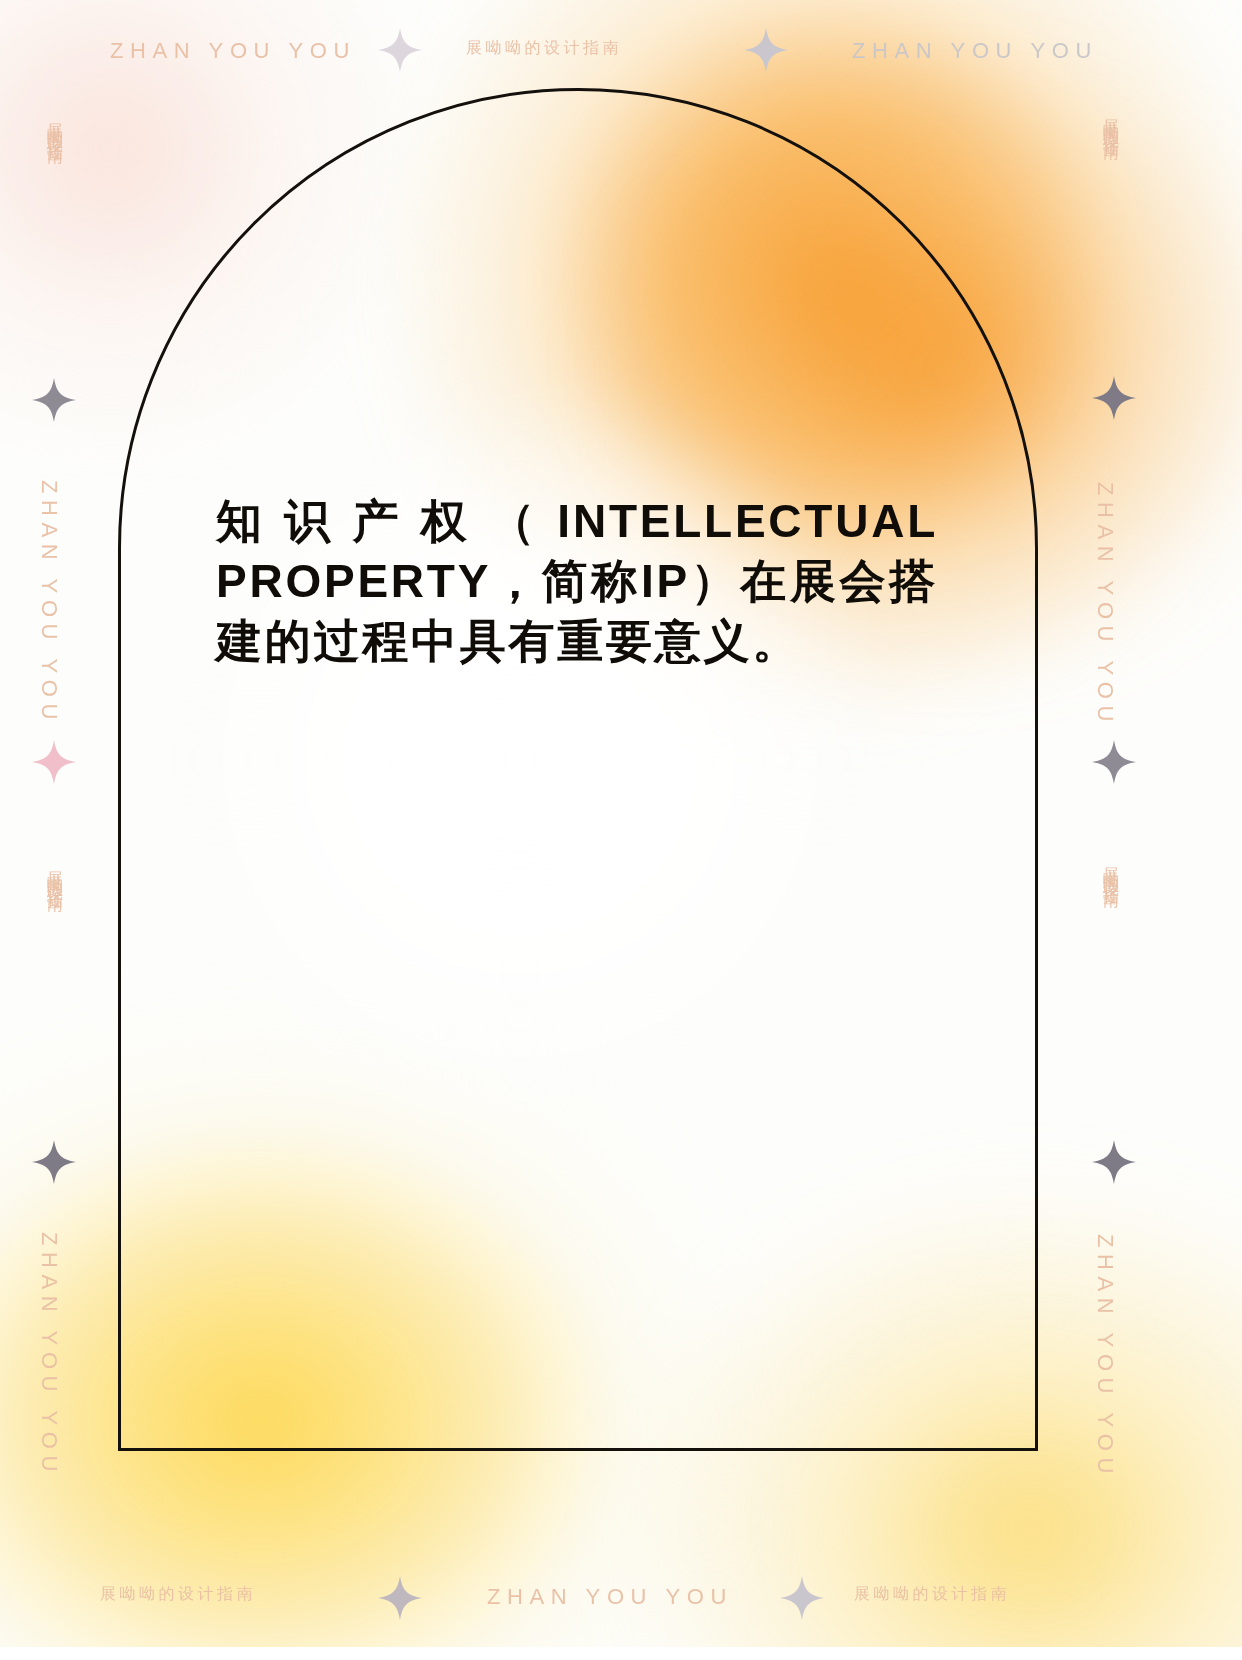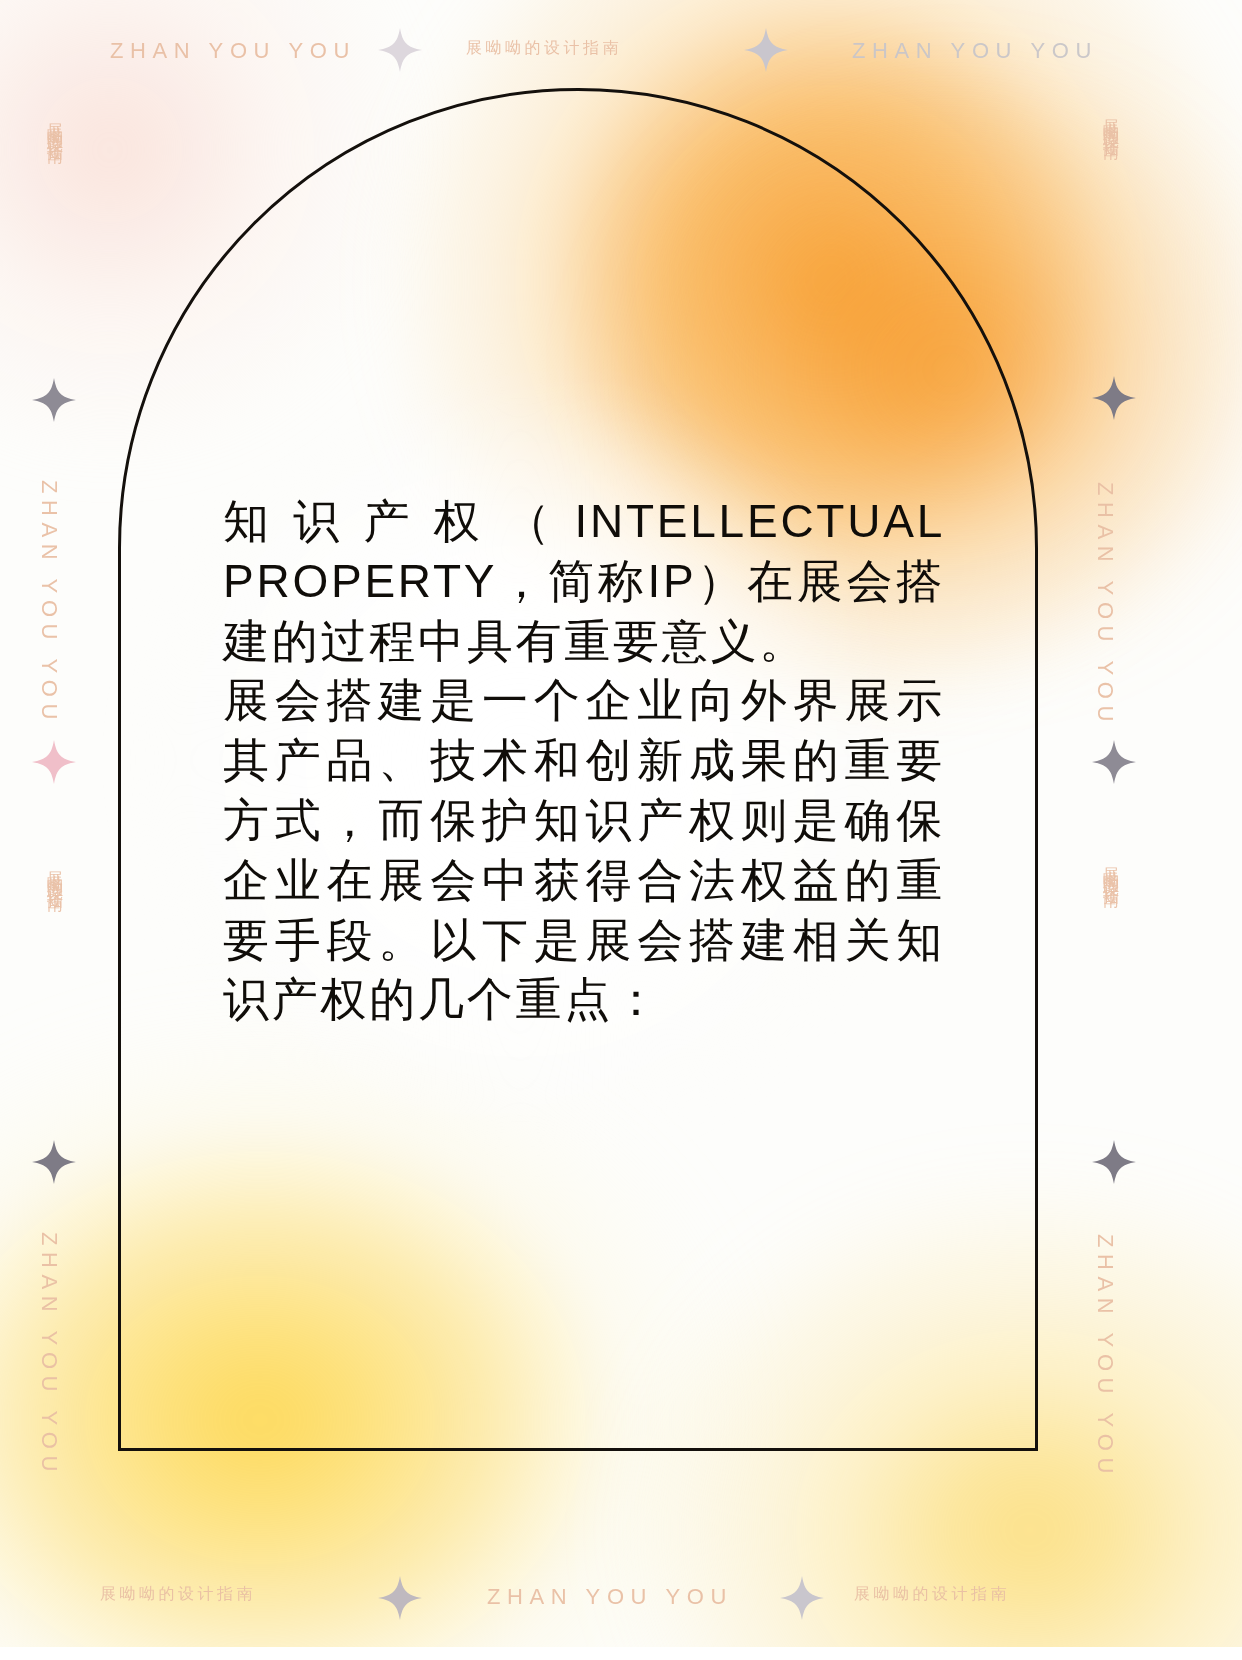--- a/index.html
+++ b/index.html
@@ -123,25 +123,25 @@
   .spark {
     position: absolute;
     width: 44px;
     height: 44px;
   }
   .spark svg { display: block; width: 100%; height: 100%; }
 
   
   .copy {
     position: absolute;
-    left: 223px;
+    left: 216px;
     top: 492px;
     width: 722px;
     color: #100d09;
-    font-weight: normal;
+    font-weight: bold;
     font-size: 46px;
     line-height: 1.30;
     letter-spacing: 0.06em;
     text-align: justify;
   }
   .copy p {
     margin: 0;
   }
 </style>
 </head>
@@ -223,16 +223,15 @@
       </svg>
   </div>
   <div class="spark" style="left:780px; top:1576px;">
     <svg viewBox="0 0 100 100">
         <path d="M50 0 C56 34 66 44 100 50 C66 56 56 66 50 100 C44 66 34 56 0 50 C34 44 44 34 50 0 Z" fill="#c9c6cd"></path>
       </svg>
   </div>
 
   <div class="copy">
     <p>知识产权（INTELLECTUAL PROPERTY，简称IP）在展会搭建的过程中具有重要意义。</p>
-    <p>展会搭建是一个企业向外界展示其产品、技术和创新成果的重要方式，而保护知识产权则是确保企业在展会中获得合法权益的重要手段。以下是展会搭建相关知识产权的几个重点：</p>
   </div>
 
 </div>
 
 </body></html>

